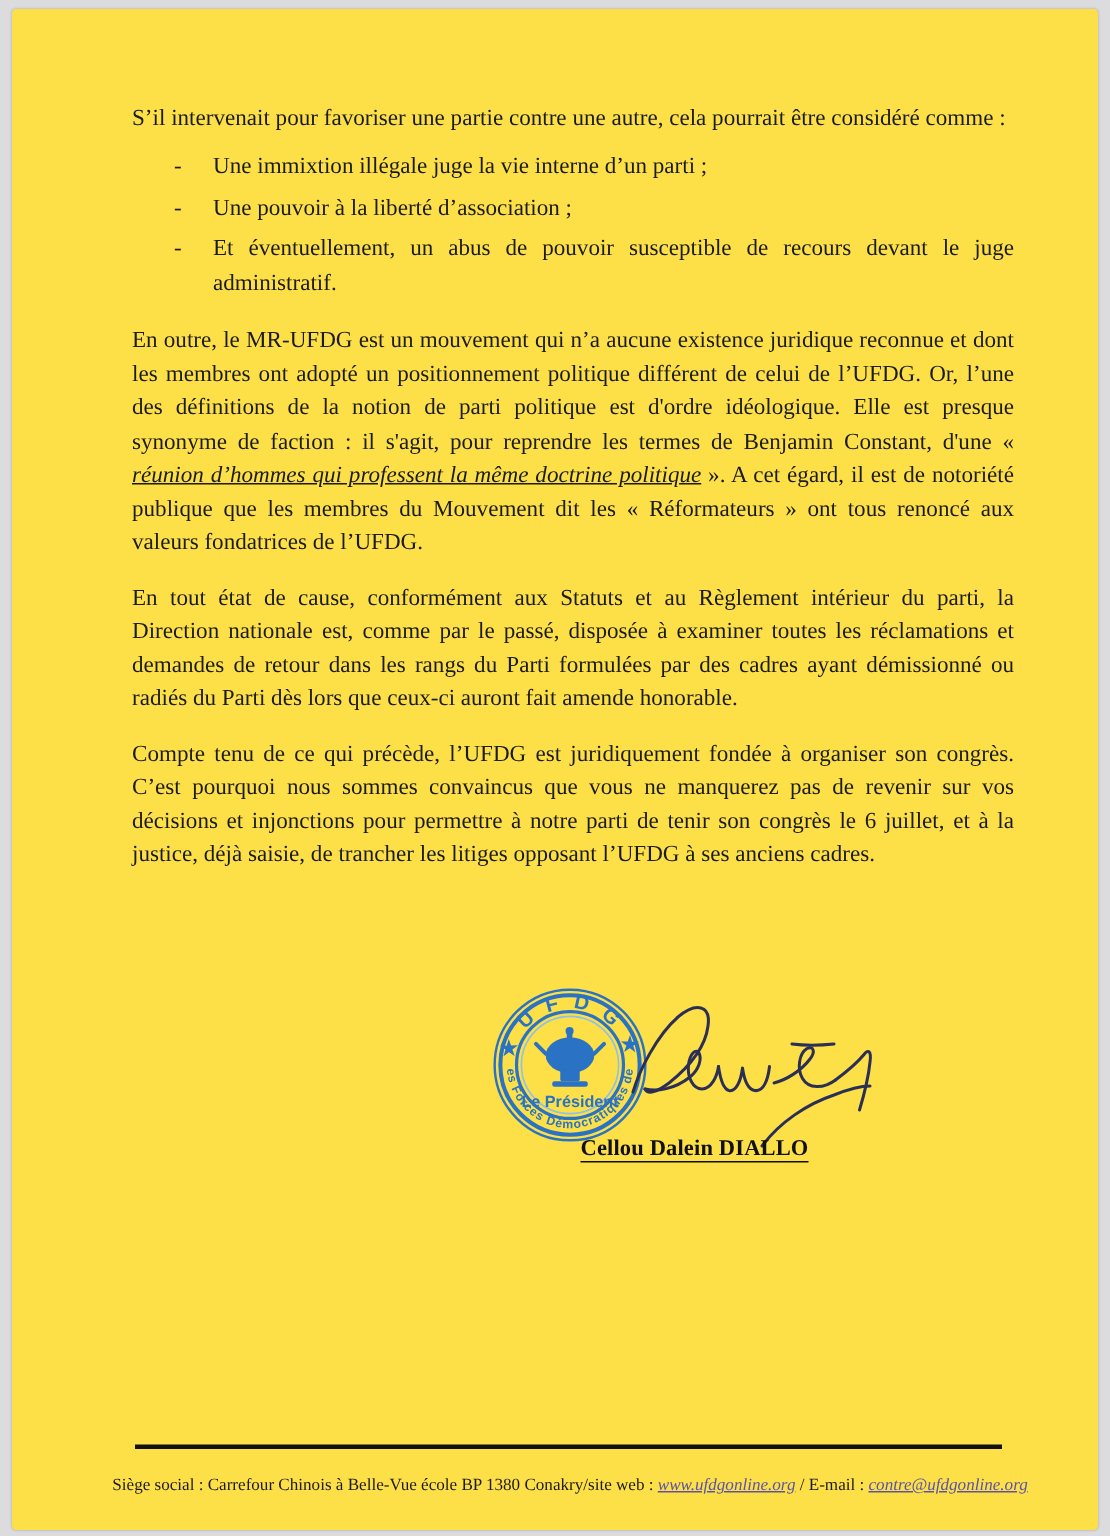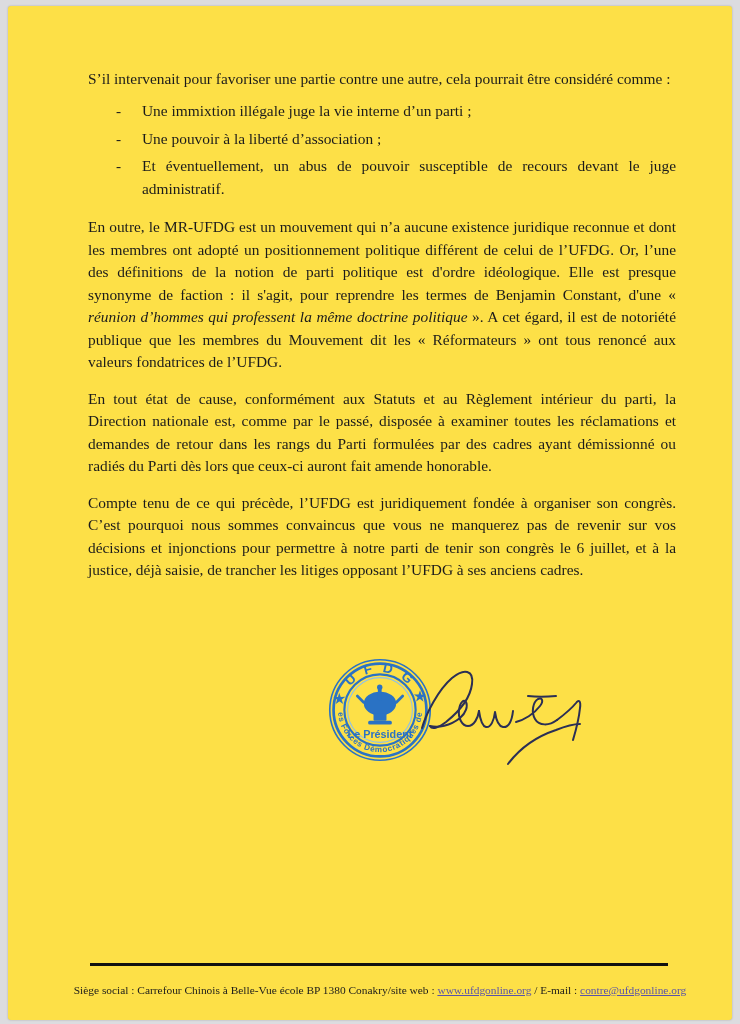--- a/index.html
+++ b/index.html
@@ -67,21 +67,21 @@
     text-align: justify;
     margin-bottom: 5px;
     padding-left: 26px;
   }
   .bullet-list li .dash {
     position: absolute;
     left: 0;
     top: 0;
   }
 
-  .italic-quote { font-style: italic; }
+  .italic-quote { font-style: italic; text-decoration: underline; }
 
   .sig-block {
     position: absolute;
     left: 300px;
     top: 648px;
     width: 300px;
     height: 128px;
   }
 
   .seal {
@@ -134,20 +134,21 @@
     font-size: 11.4px;
     color: #1b1b1b;
     text-align: center;
     white-space: nowrap;
     line-height: 1.3;
   }
   .footer-text a,
   .footer-text .link {
     color: #5a53a8;
     text-decoration: underline;
+    font-style: italic;
   }
 </style>
 </head>
 <body>
 
 <div class="page-frame">
   <div class="page-sheet">
 
     <div class="doc-body">
 
@@ -214,20 +215,23 @@
           <path d="M6,72 C10,58 22,34 36,22 C48,12 58,14 56,28 C54,44 40,58 30,66 C22,72 16,74 14,70"></path>
           <path d="M14,70 C22,72 34,70 44,62 C50,57 52,50 50,46 C48,43 44,46 43,54 C42,62 46,70 52,70 C58,70 62,62 63,55"></path>
           <path d="M63,55 C64,62 66,70 70,71 C75,72 78,64 79,56 C80,63 82,70 87,71 C93,72 96,64 97,55"></path>
           <path d="M100,66 C108,64 118,58 124,50 C128,45 126,41 122,43 C117,46 115,56 119,63 C123,70 133,70 141,64"></path>
           <path d="M112,40 C120,41 130,41 140,40"></path>
           <path d="M141,64 C149,58 156,52 160,47 C163,43 165,45 164,52 C163,62 160,74 157,84"></path>
           <path d="M92,108 C104,92 122,80 140,74 C150,70 158,68 164,68"></path>
         </g>
       </svg>
 
+      <div class="sig-name">
+        <span>Cellou Dalein DIALLO</span>
+      </div>
     </div>
 
     <div class="footer-rule"></div>
 
     <div class="footer-text"><span>Siège social : Carrefour Chinois à Belle-Vue école BP 1380 Conakry/site web : </span><span class="link">www.ufdgonline.org</span><span> / E-mail : </span><span class="link">contre@ufdgonline.org</span></div>
 
   </div>
 </div>
 
 </body></html>

